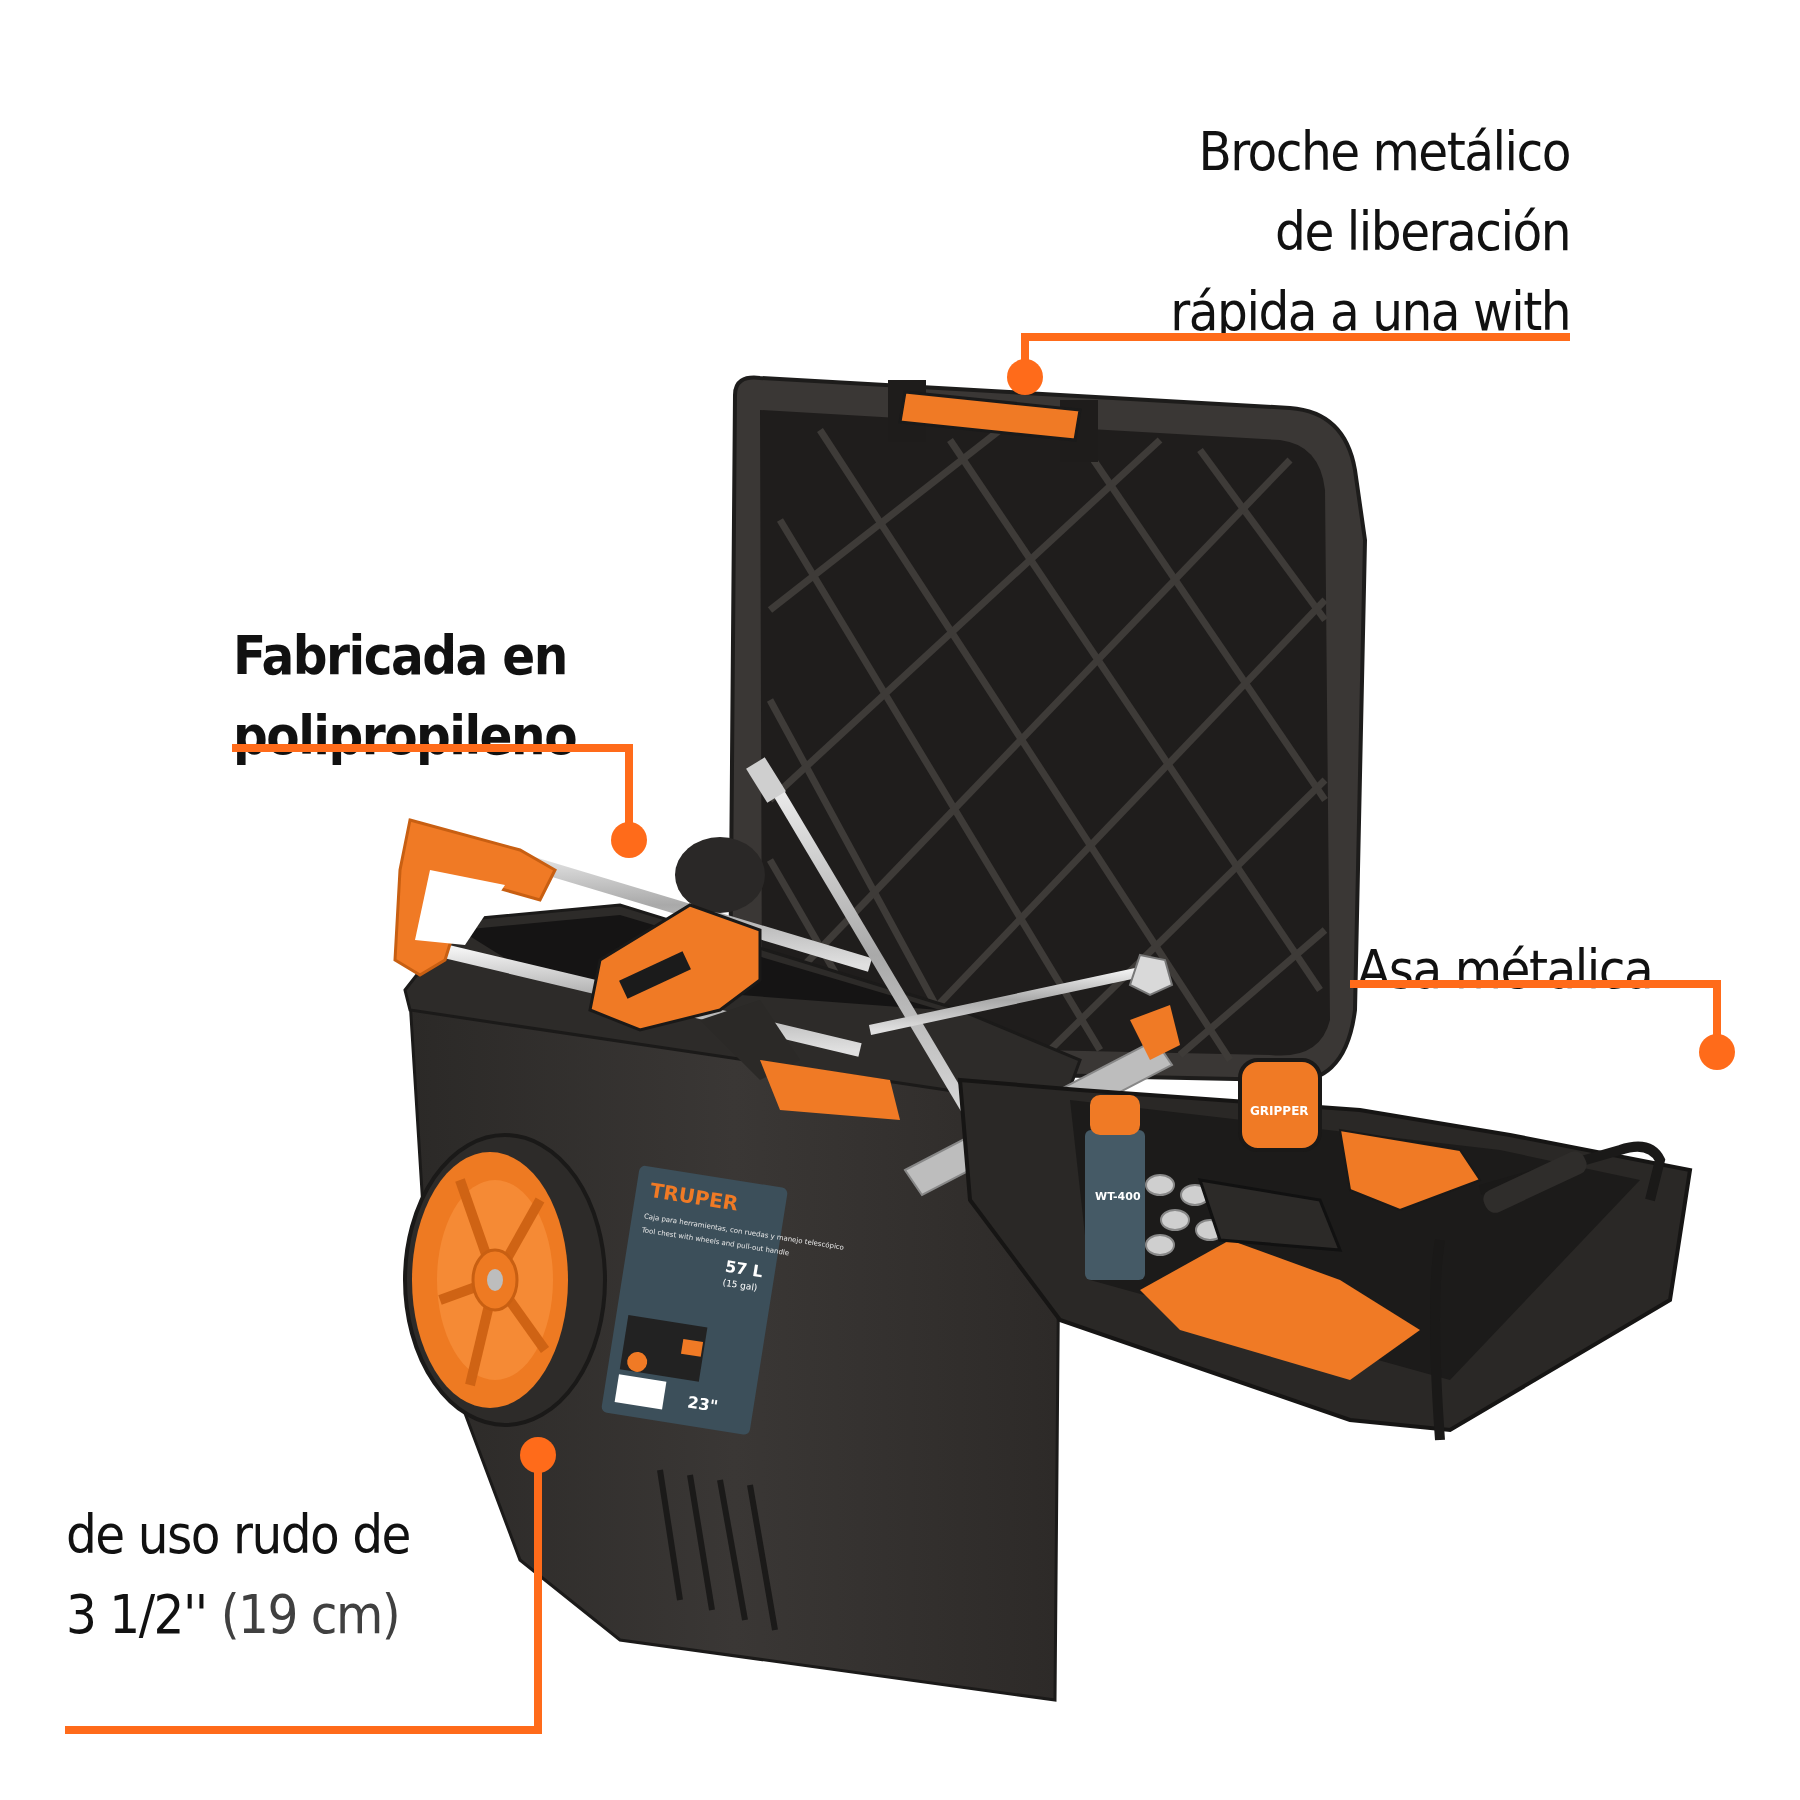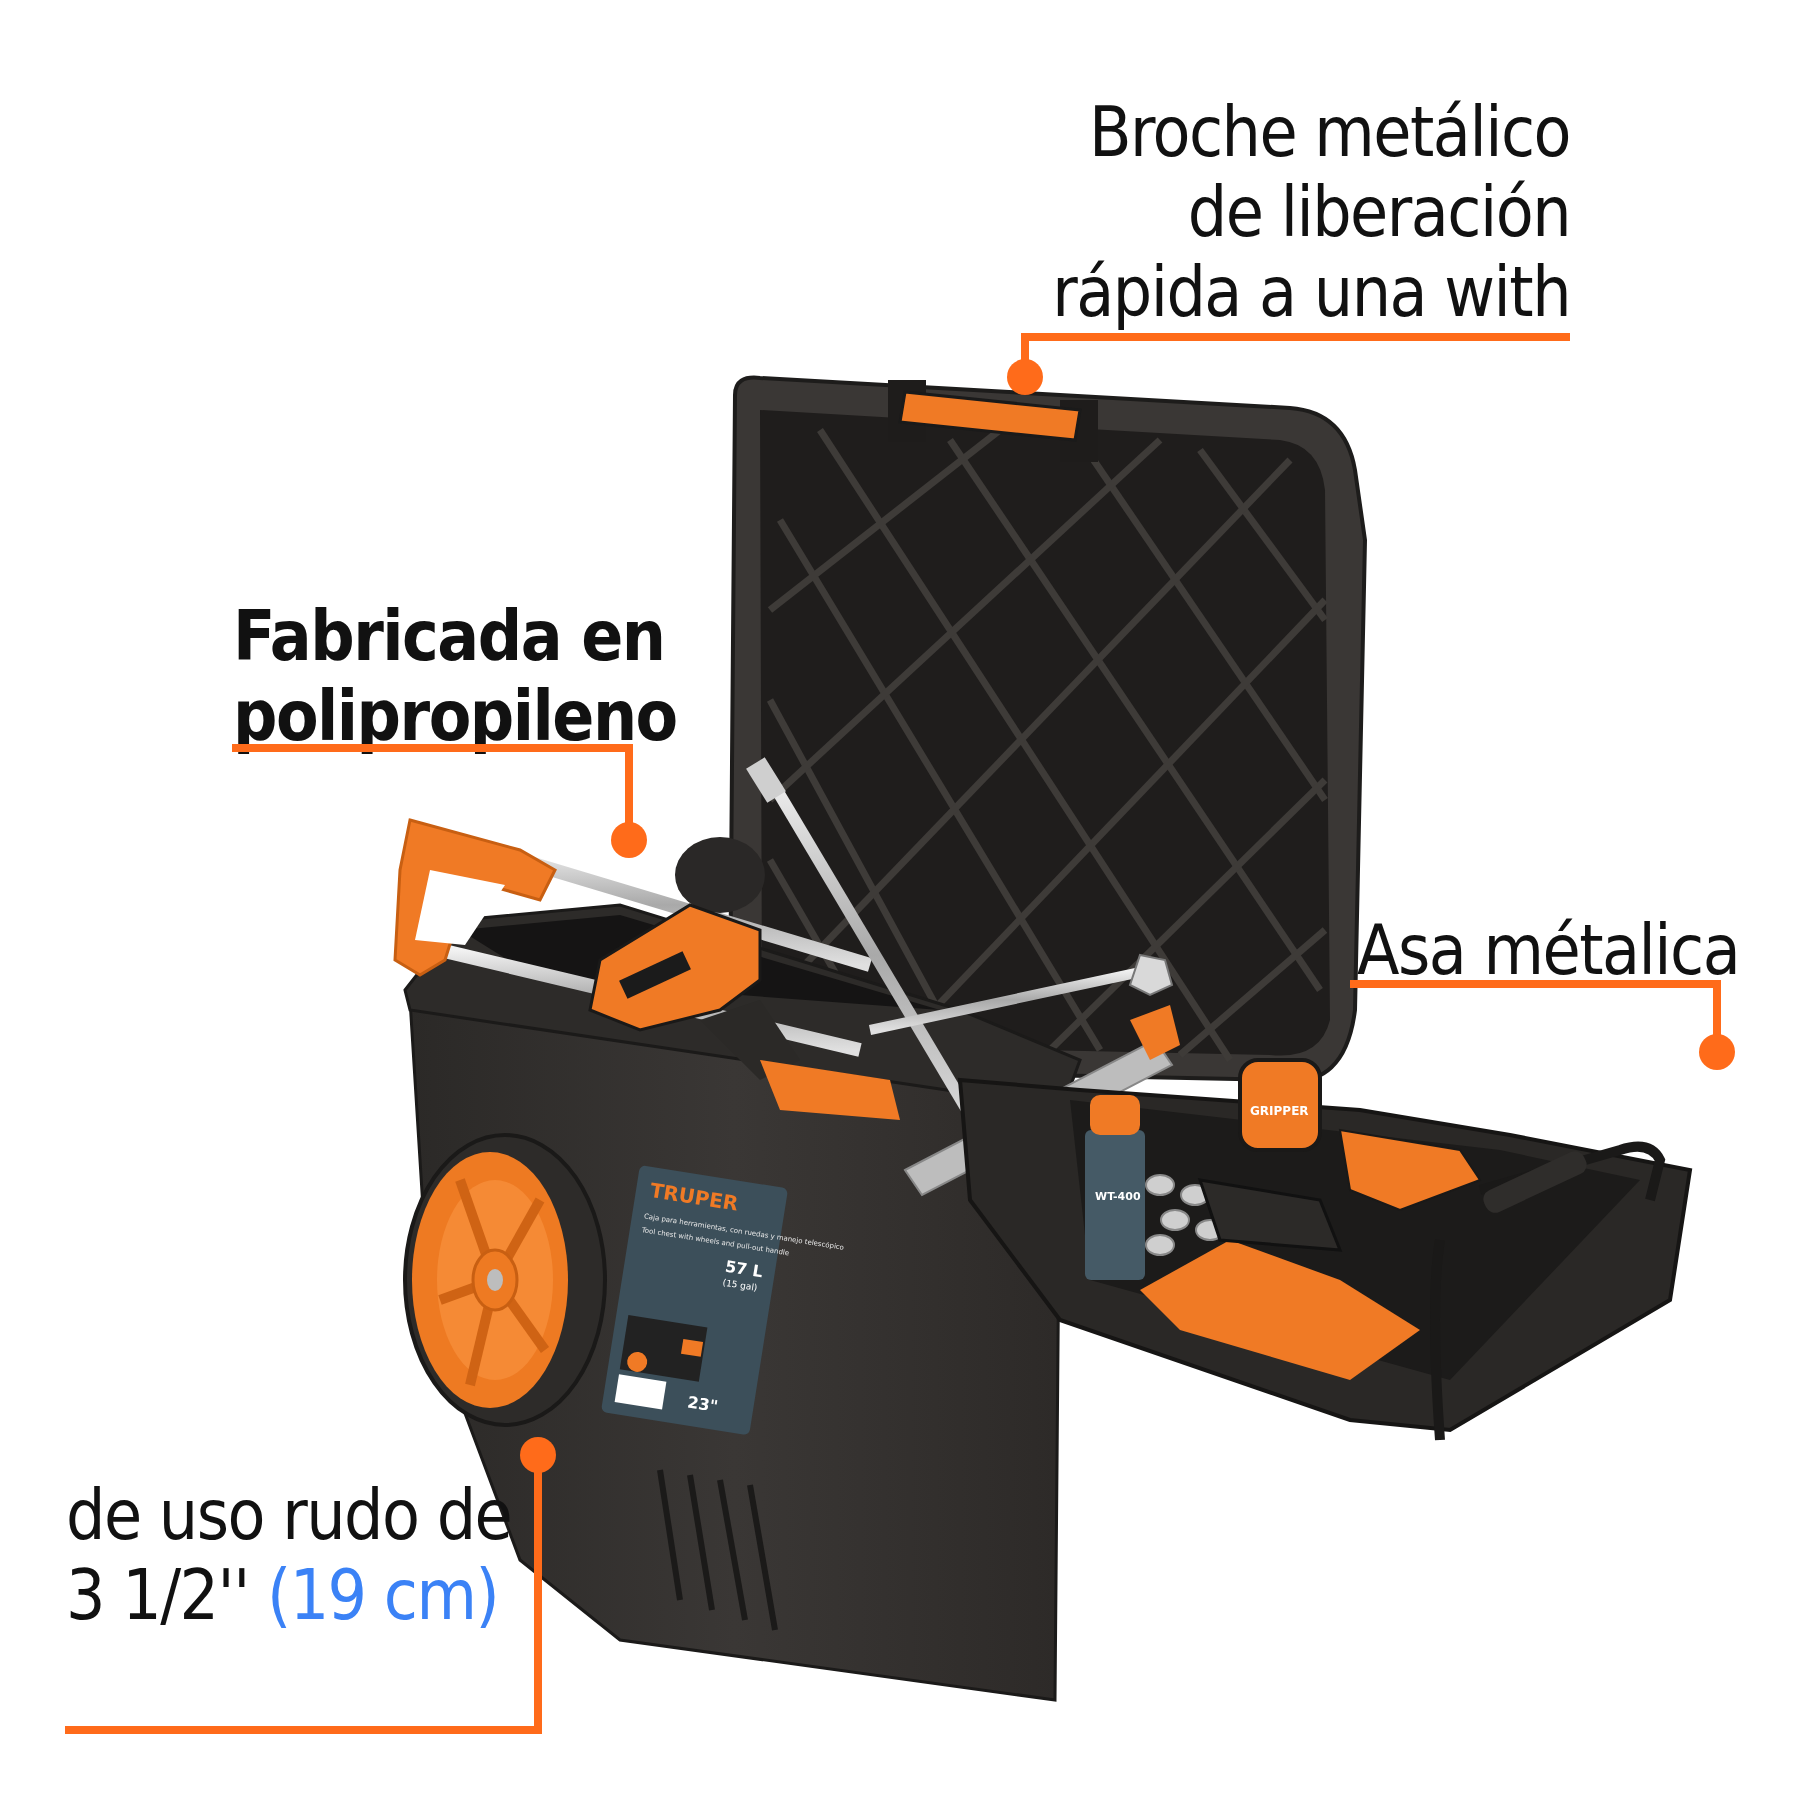--- a/index.html
+++ b/index.html
@@ -1,30 +1,31 @@
 <!DOCTYPE html>
 <html><head>
   <meta charset="utf-8">
   <style>
     html, body { margin: 0; padding: 0; background: #ffffff; }
     body { width: 1800px; height: 1800px; position: relative; overflow: hidden; font-family: "Liberation Sans", "DejaVu Sans", sans-serif; }
     .callout-text {
       position: absolute;
       color: #111111;
       font-family: "DejaVu Sans", "Liberation Sans", sans-serif;
-      font-size: 69px;
+      font-size: 54px;
       line-height: 80px;
       letter-spacing: -1.5px;
       font-stretch: condensed;
       transform-origin: left top;
       white-space: nowrap;
+      margin-top: 20px;
     }
     .callout-text.right { text-align: right; transform-origin: right top; }
     .callout-text .line { display: block; }
-    .light { font-weight: normal; color: #3b82f6; }
+    .light { font-weight: normal; color: #404040; }
     .leader { position: absolute; background: #ff6b1a; }
     .dot { position: absolute; width: 36px; height: 36px; border-radius: 50%; background: #ff6b1a; }
     #product { position: absolute; left: 0; top: 0; width: 1800px; height: 1800px; }
     .label-text { font-family: "DejaVu Sans", sans-serif; }
   </style>
 </head>
 <body>
 
 <svg id="product" viewBox="0 0 1800 1800" xmlns="http://www.w3.org/2000/svg">
   <defs>

